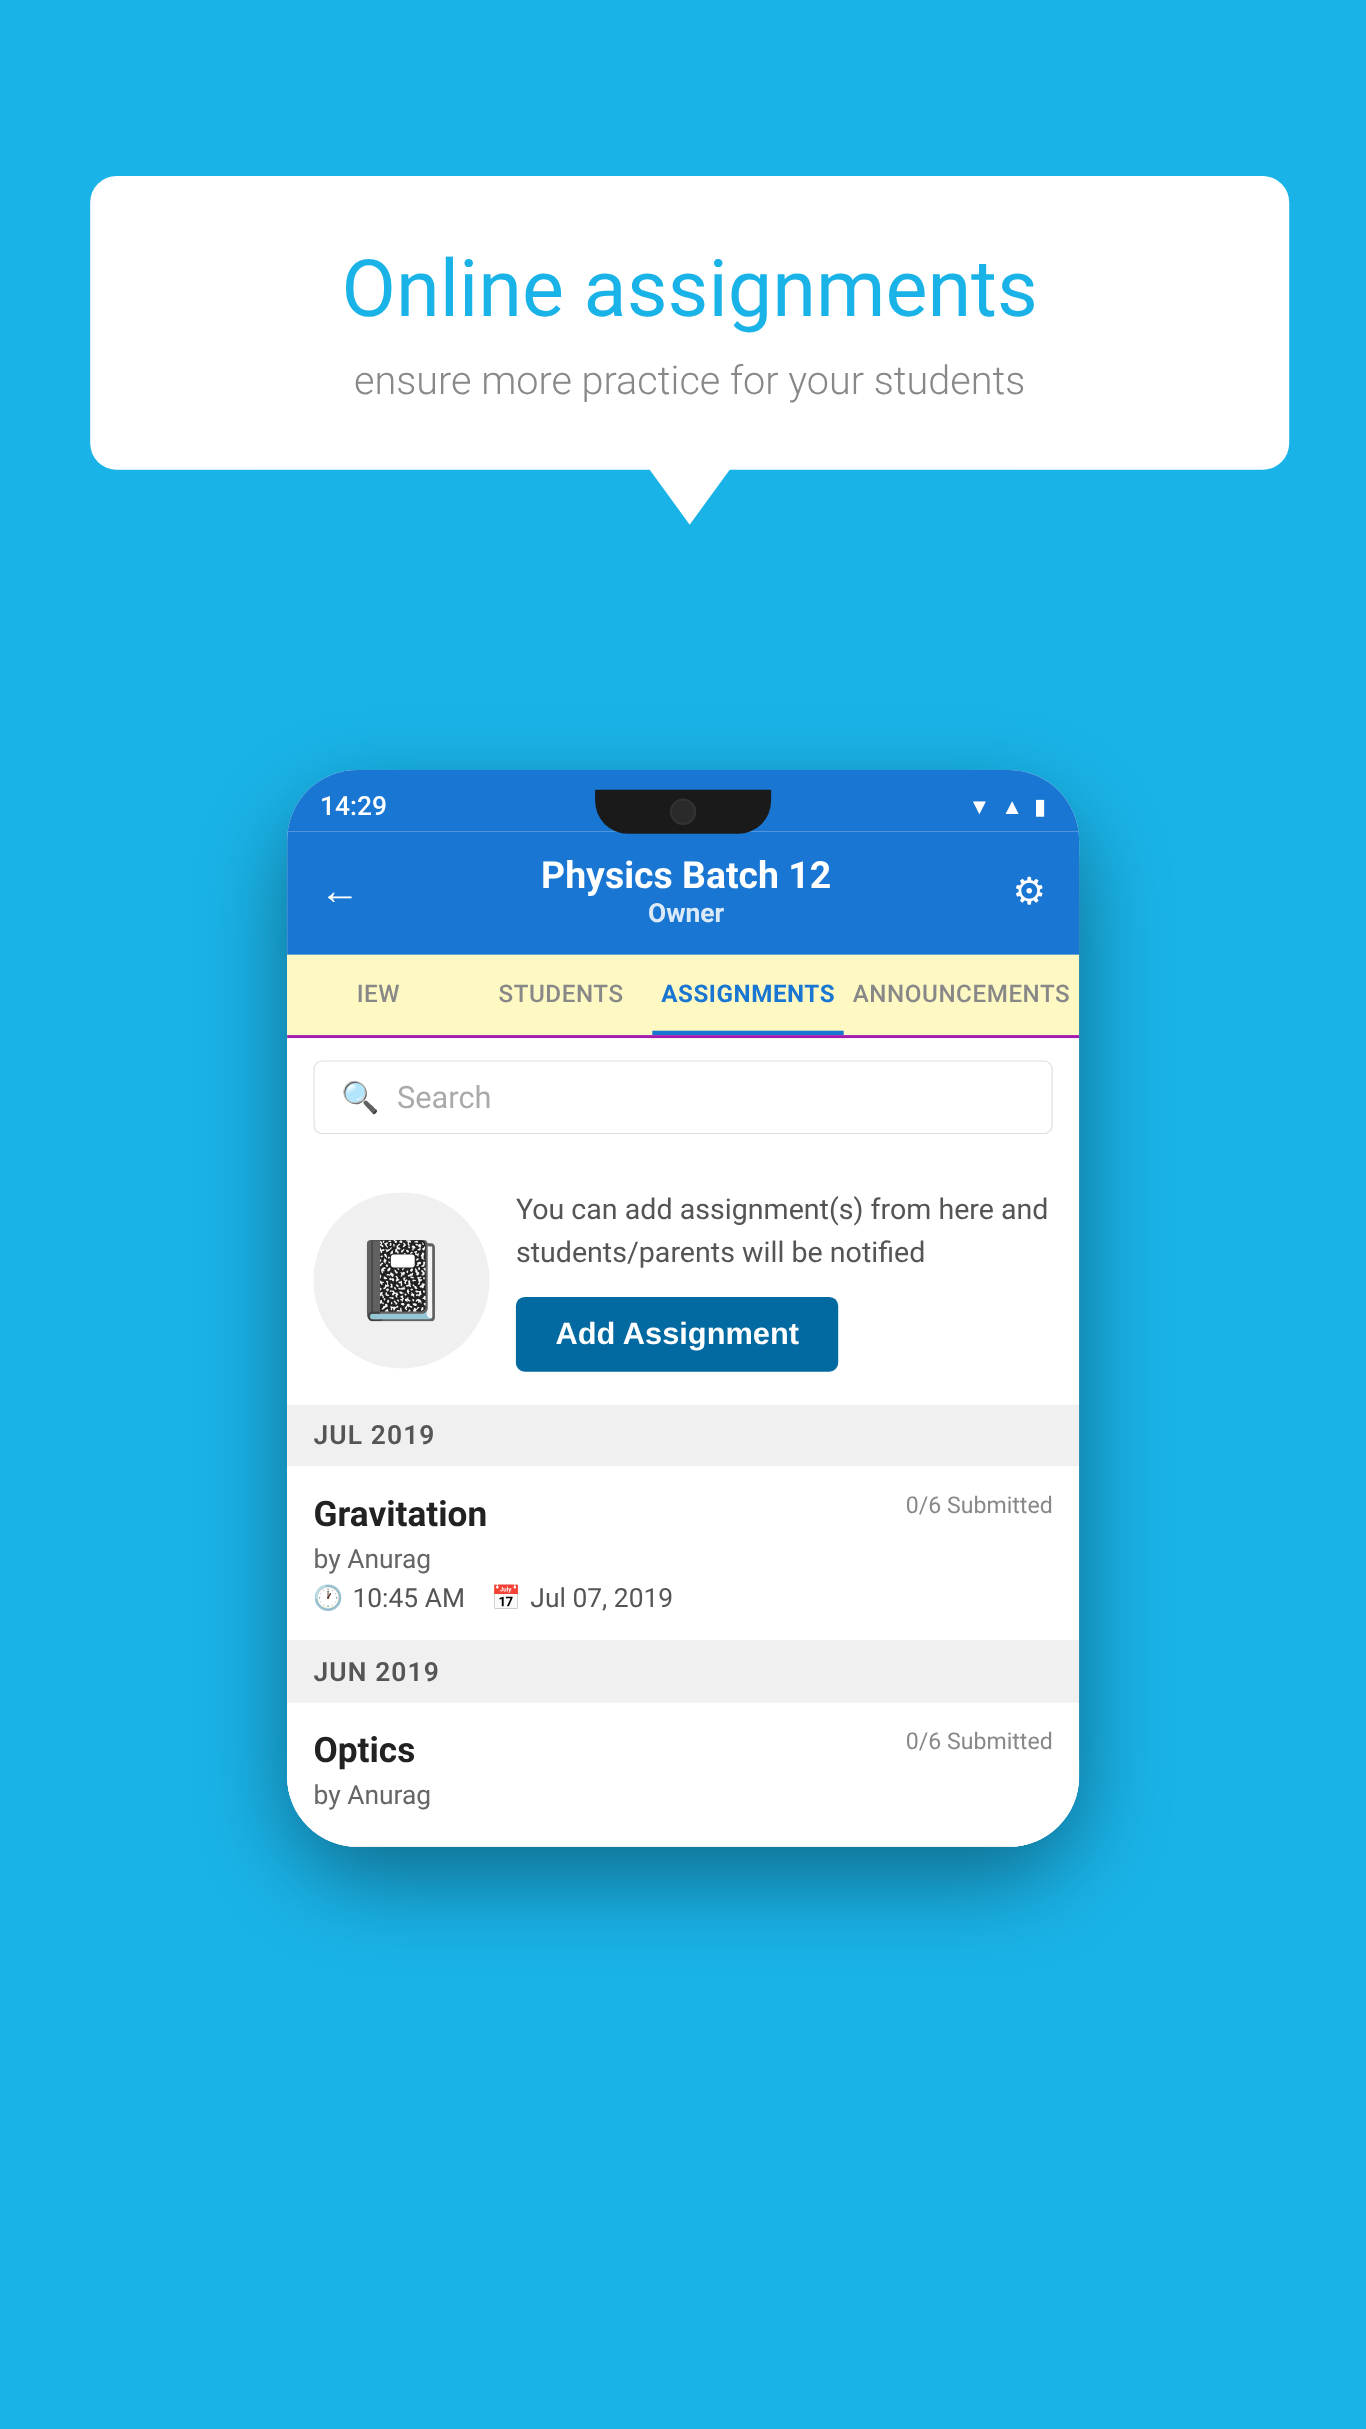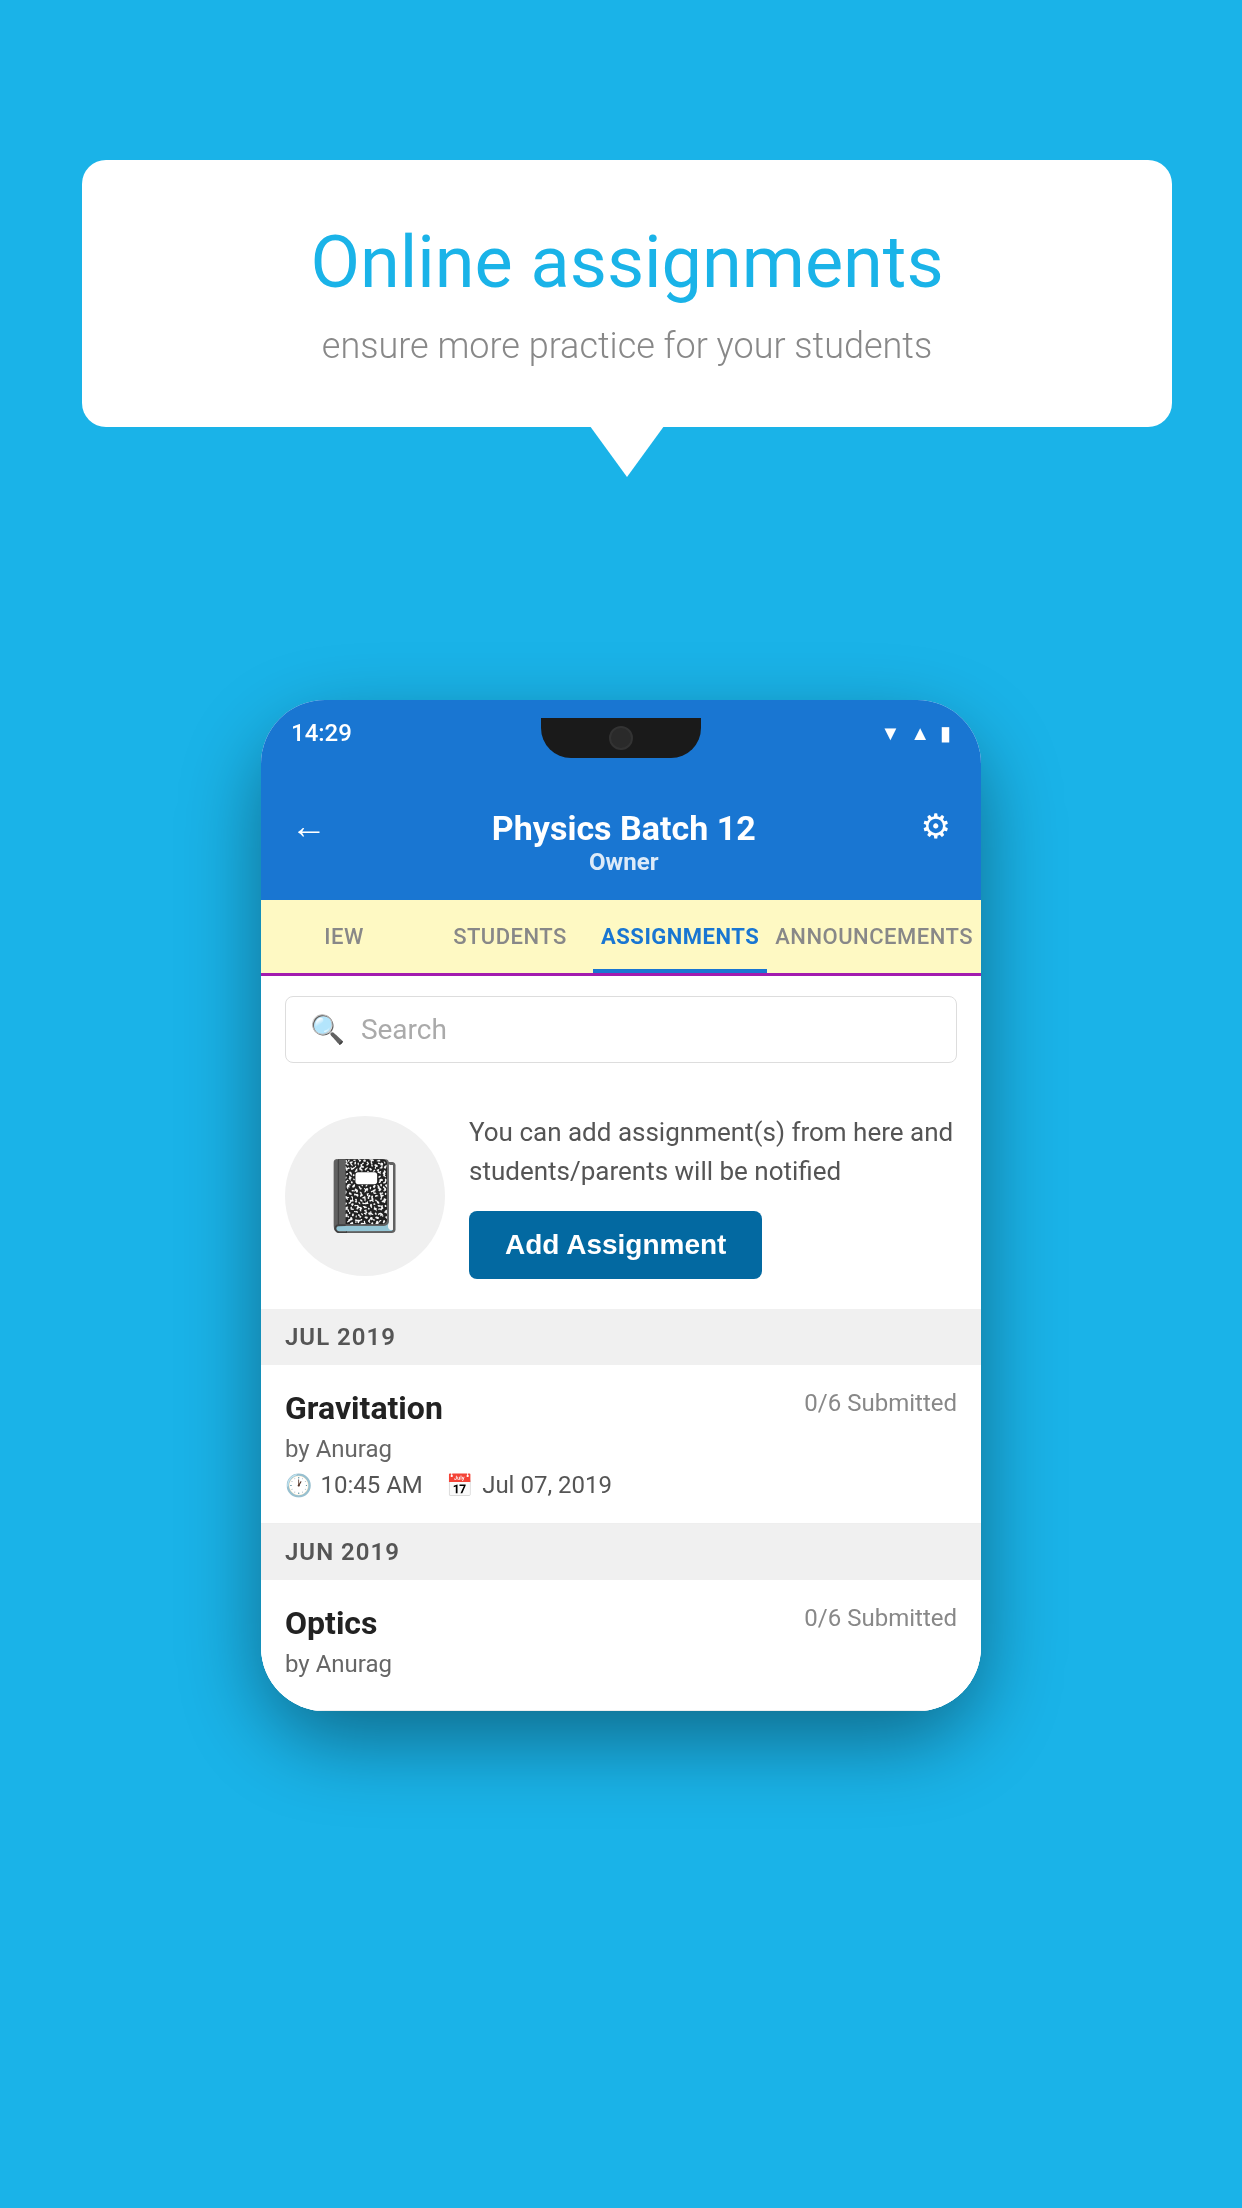--- a/index.html
+++ b/index.html
@@ -145,21 +145,20 @@
     }
 
     .header-center {
       text-align: center;
     }
 
     .header-title {
       color: white;
       font-size: 34px;
       font-weight: 700;
-      margin-top: 32px;
     }
 
     .header-subtitle {
       color: rgba(255,255,255,0.85);
       font-size: 24px;
       font-weight: bold;
     }
 
     .header-settings {
       color: white;
@@ -304,21 +303,21 @@
       margin-bottom: 8px;
     }
 
     .assignment-name {
       font-size: 32px;
       font-weight: 700;
       color: #222;
     }
 
     .assignment-submitted {
-      font-size: 24px;
+      font-size: 21px;
       color: #888;
     }
 
     .assignment-by {
       font-size: 24px;
       color: #666;
       margin-bottom: 8px;
     }
 
     .assignment-meta {

